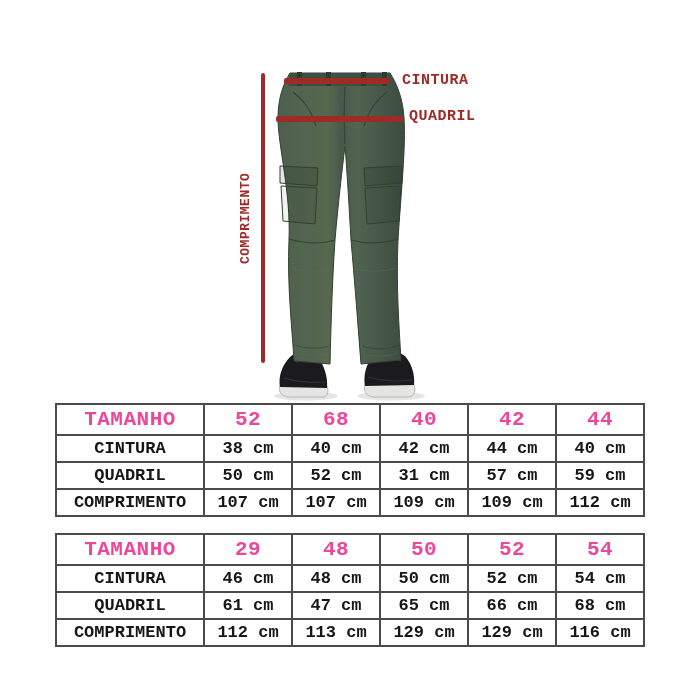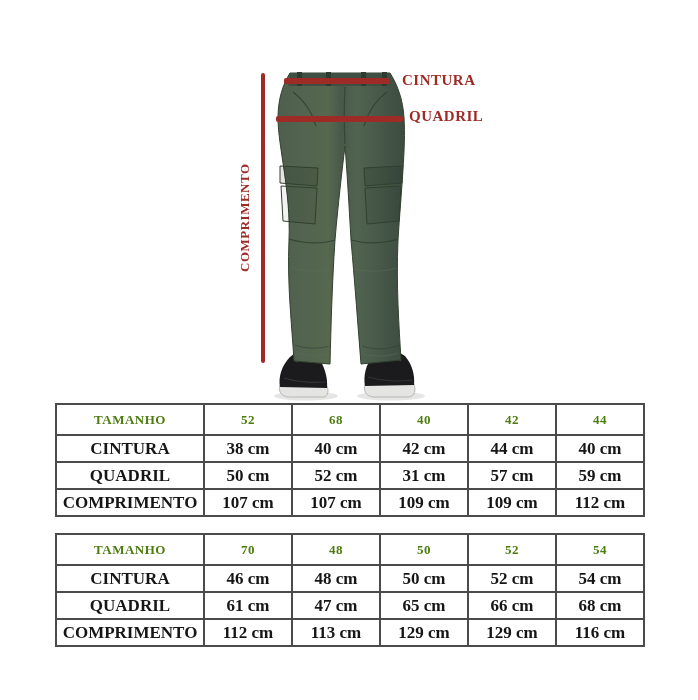--- a/index.html
+++ b/index.html
@@ -2,21 +2,21 @@
 <html><head>
 <meta charset="utf-8">
 <style>
   html, body { margin: 0; padding: 0; background: #ffffff; }
   .screen {
     position: relative;
     width: 698px;
     height: 700px;
     background: #ffffff;
     overflow: hidden;
-    font-family: Liberation Serif, serif;
+    font-family: Liberation Mono, monospace;
   }
 
   
   .pants-svg {
     position: absolute;
     left: 230px;
     top: 40px;
     width: 250px;
     height: 362px;
   }
@@ -63,22 +63,22 @@
   .table-2 { top: 533px; }
   .size-table td {
     border: 2px solid #4b4b4b;
     padding: 0;
     font-weight: 700;
     color: #161616;
     vertical-align: middle;
   }
   .size-table tr.header-row td {
     height: 29px;
-    font-size: 13px;
-    color: #4d7c0f;
+    font-size: 21px;
+    color: #ec4899;
     letter-spacing: 0.5px;
   }
   .size-table tr.data-row td { height: 25px; font-size: 17px; }
   .col-label { width: 148px; }
   .col-size  { width: 88px; }
 </style>
 </head>
 <body>
 
 <div class="screen">
@@ -219,21 +219,21 @@
       <col class="col-label">
         <col class="col-size">
         <col class="col-size">
       <col class="col-size">
         <col class="col-size">
         <col class="col-size">
     </colgroup>
     <tbody>
       <tr class="header-row">
         <td>TAMANHO</td>
-        <td>70</td>
+        <td>29</td>
         <td>48</td>
         <td>50</td>
         <td>52</td>
         <td>54</td>
       </tr>
       <tr class="data-row">
         <td>CINTURA</td>
         <td>46 cm</td>
         <td>48 cm</td>
         <td>50 cm</td>

